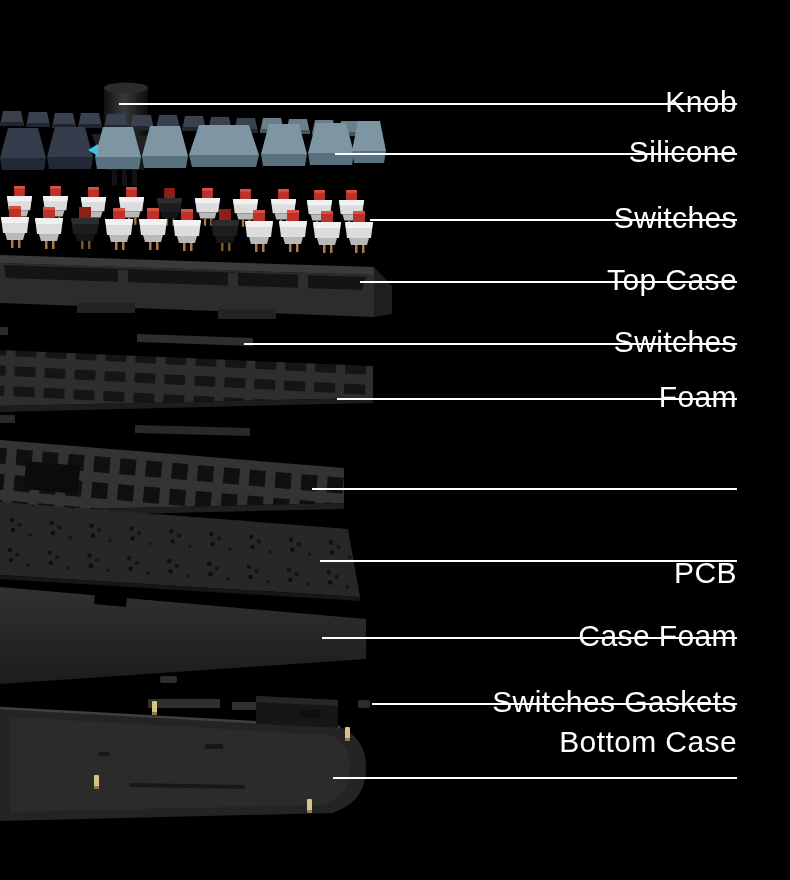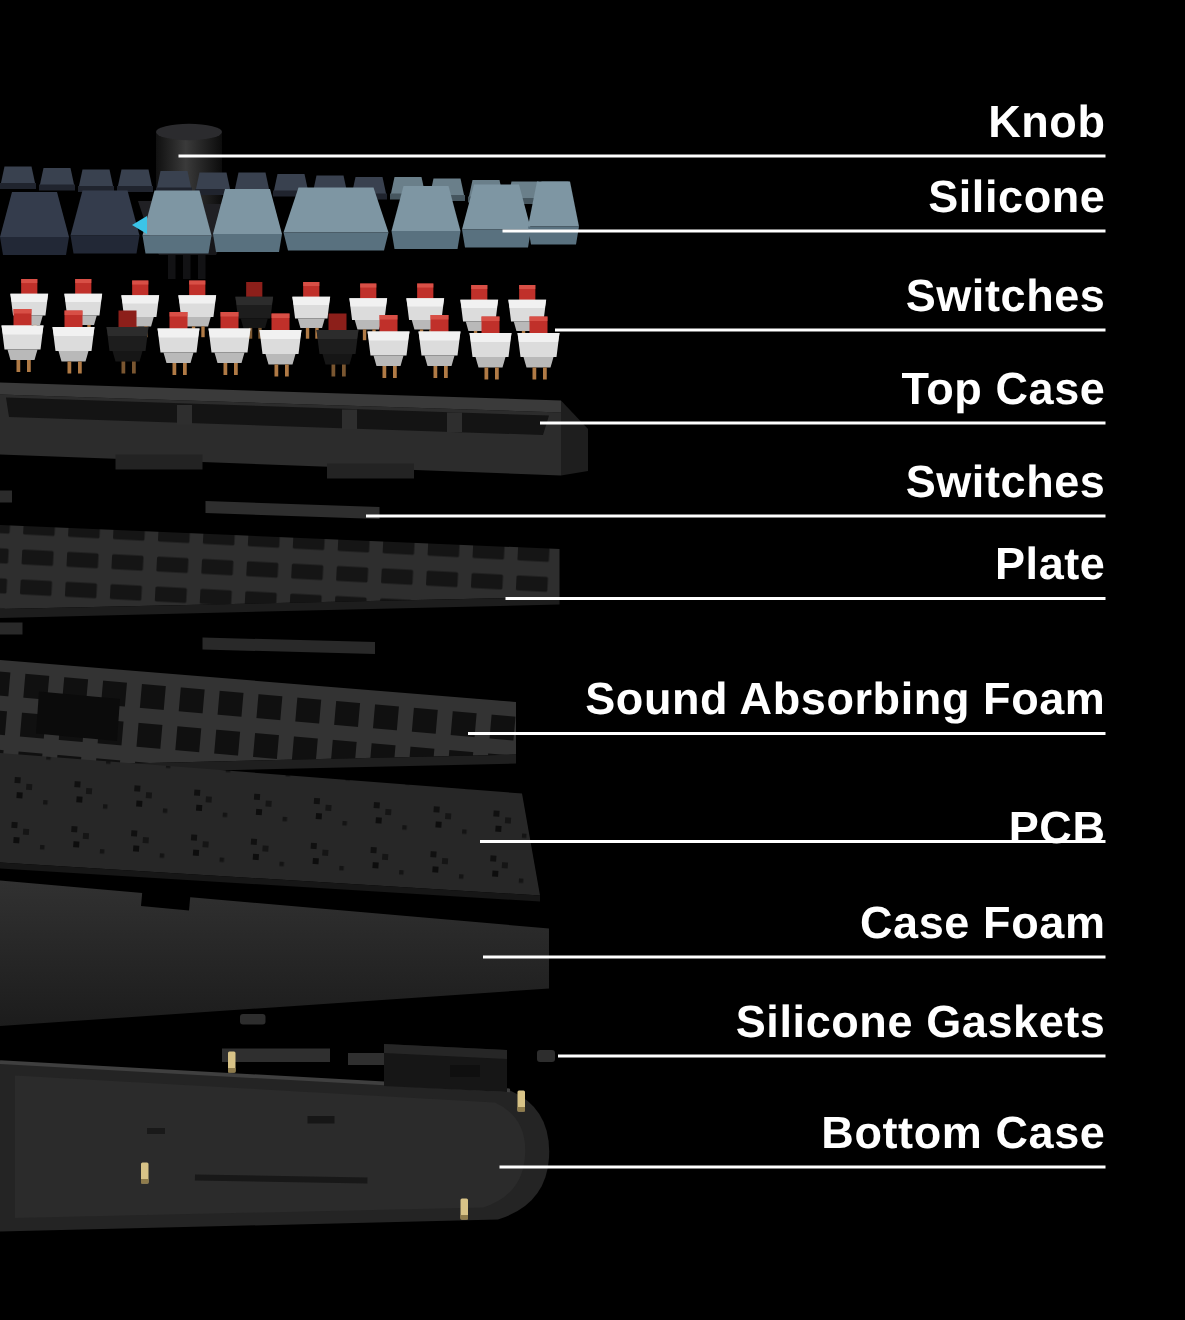--- a/index.html
+++ b/index.html
@@ -15,22 +15,22 @@
   body{
     width:790px;height:880px;
     background:var(--c-background,#000);
     overflow:hidden;position:relative;
     font-family:"Liberation Sans","DejaVu Sans",sans-serif;
   }
   .stage{position:absolute;left:0;top:0;width:790px;height:880px;}
   .illu{position:absolute;left:0;top:0;}
   .label{
     position:absolute;right:53px;height:34px;line-height:34px;
-    color:var(--c-label-text,#fff);font-size:30px;font-weight:700;
-    letter-spacing:.4px;white-space:nowrap;
+    color:var(--c-label-text,#fff);font-size:30px;font-weight:400;
+    letter-spacing:.4px;white-space:nowrap;margin-top:20px;
   }
   .leader{
     position:absolute;height:2px;
     background:var(--c-leader-line,#fff);
   }
 </style>
 </head>
 <body>
 
 <div class="stage">
@@ -236,26 +236,25 @@
         <rect x="307" y="810" width="5" height="3" fill="#8f7c4c"></rect>
       </g>
     </g>
   </svg>
 
   <div class="label" style="top:65px">Knob</div>
   <div class="label" style="top:115px">Silicone</div>
   <div class="label" style="top:181px">Switches</div>
   <div class="label" style="top:243px">Top Case</div>
   <div class="label" style="top:305px">Switches</div>
-  <div class="label" style="top:360px">Plate</div>
-  <div class="label" style="top:450px">Sound Absorbing Foam</div>
+  <div class="label" style="top:360px">Foam</div>
   <div class="label" style="top:536px">PCB</div>
   <div class="label" style="top:599px">Case Foam</div>
-  <div class="label" style="top:665px">Silicone Gaskets</div>
-  <div class="label" style="top:739px">Bottom Case</div>
+  <div class="label" style="top:665px">Switches Gaskets</div>
+  <div class="label" style="top:705px">Bottom Case</div>
 
   <div class="leader" style="top:103px;left:119px;width:618px"></div>
   <div class="leader" style="top:153px;left:335px;width:402px"></div>
   <div class="leader" style="top:219px;left:370px;width:367px"></div>
   <div class="leader" style="top:281px;left:360px;width:377px"></div>
   <div class="leader" style="top:343px;left:244px;width:493px"></div>
   <div class="leader" style="top:398px;left:337px;width:400px"></div>
   <div class="leader" style="top:488px;left:312px;width:425px"></div>
   <div class="leader" style="top:560px;left:320px;width:417px"></div>
   <div class="leader" style="top:637px;left:322px;width:415px"></div>

